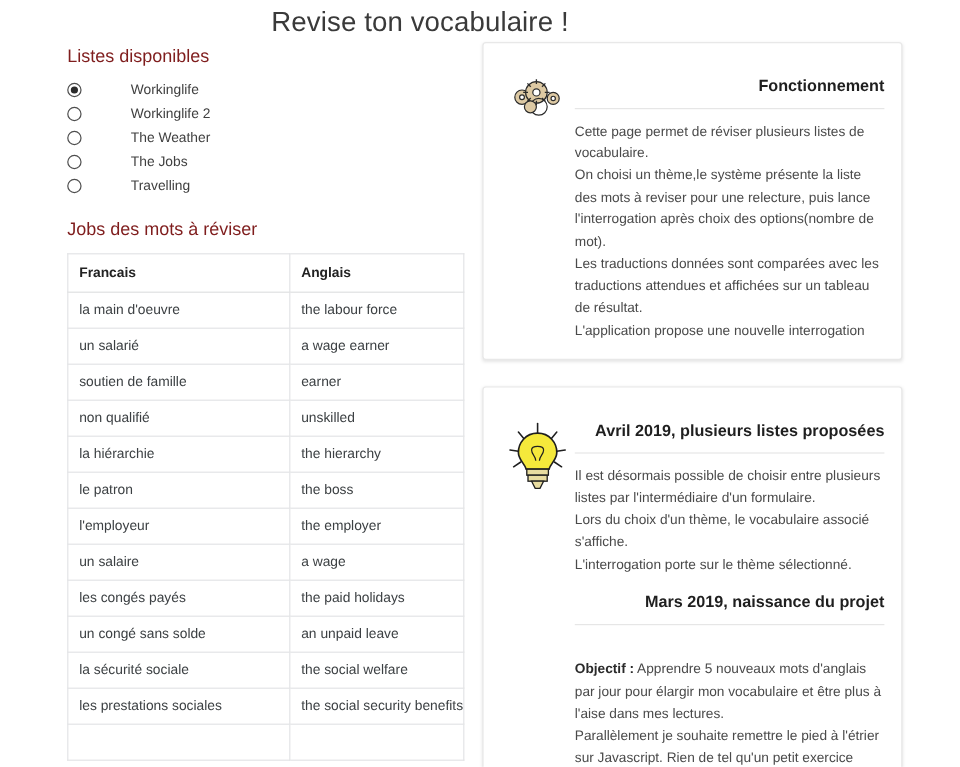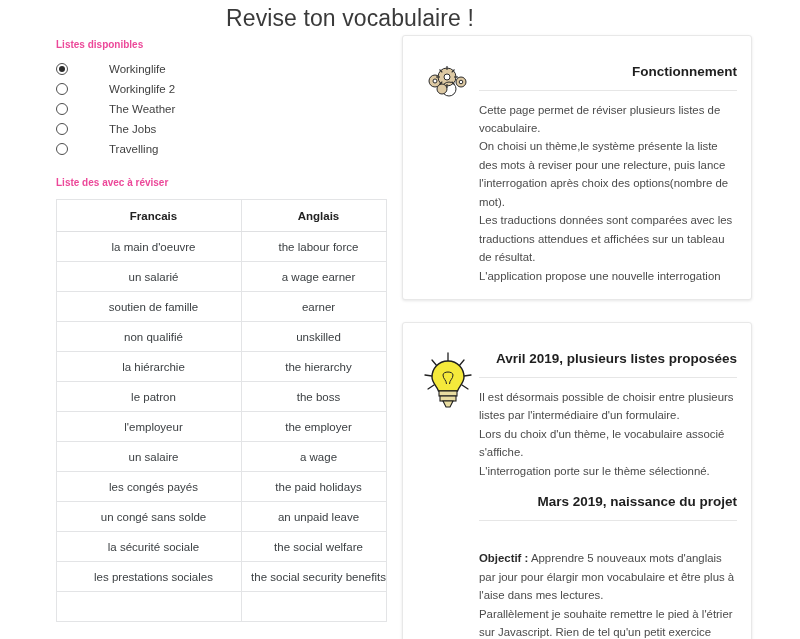--- a/index.html
+++ b/index.html
@@ -24,23 +24,23 @@
     letter-spacing: .1px;
   }
 
   
   .row { display: flex; padding: 0 56px 0 56px; align-items: flex-start; }
   .col-left  { width: 338px; flex: 0 0 338px; padding-right: 6px; }
   .col-right { width: 350px; flex: 0 0 350px; margin-left: 8px; padding-top: 3px; }
 
   
   .section-label {
-    font-weight: 700;
-    font-size: 10px;
-    color: #ec4899;
+    font-weight: 400;
+    font-size: 15px;
+    color: #7f1d1d;
     margin: 7px 0 9px 0;
   }
   .section-label.second { margin-top: 18px; margin-bottom: 11px; }
 
   
   .radio-list { margin: 0; padding: 0; }
   .radio-item {
     display: flex;
     align-items: center;
     height: 20px;
@@ -75,21 +75,21 @@
     width: 330px;
     border-collapse: collapse;
     table-layout: fixed;
     font-size: 11.5px;
   }
   table.words th, table.words td {
     border: 1px solid #e3e4e6;
     padding: 0 0 0 9px;
     height: 30px;
     vertical-align: middle;
-    text-align: center;
+    text-align: left;
     color: #3c4043;
     font-weight: 400;
     white-space: nowrap;
     overflow: hidden;
   }
   table.words th {
     font-weight: 700;
     color: #222;
     height: 32px;
     border-bottom-color: #dfe0e2;
@@ -167,21 +167,21 @@
         <label class="radio-item">
           <span class="radio-mark"></span>
           <span class="radio-label">The Jobs</span>
         </label>
         <label class="radio-item">
           <span class="radio-mark"></span>
           <span class="radio-label">Travelling</span>
         </label>
       </form>
 
-      <div class="section-label second">Liste des avec à réviser</div>
+      <div class="section-label second">Jobs des mots à réviser</div>
 
       <table class="words">
         <colgroup>
             <col class="c1">
             <col class="c2">
           </colgroup>
         <thead>
           <tr>
             <th>Francais</th>
             <th>Anglais</th>

